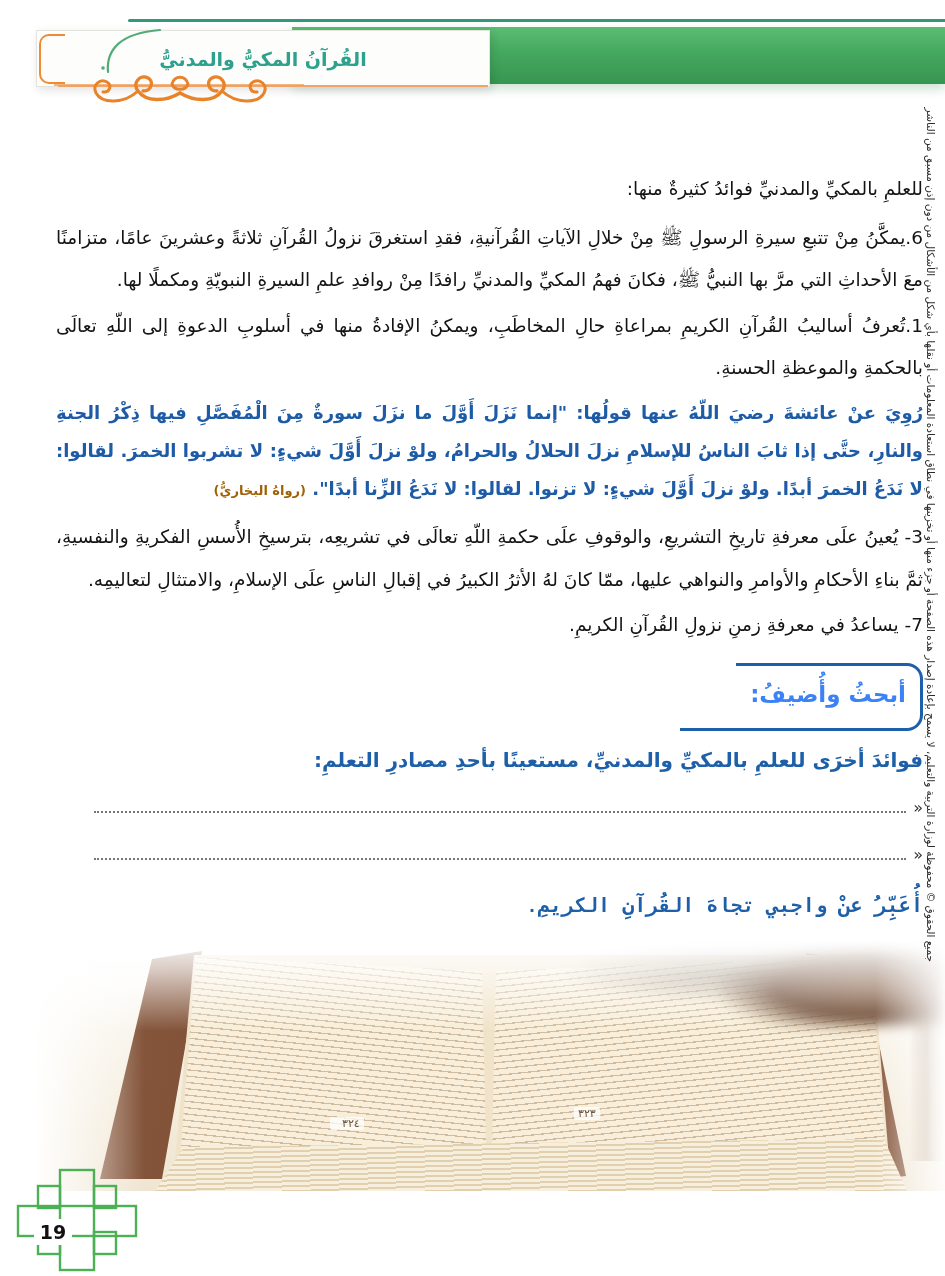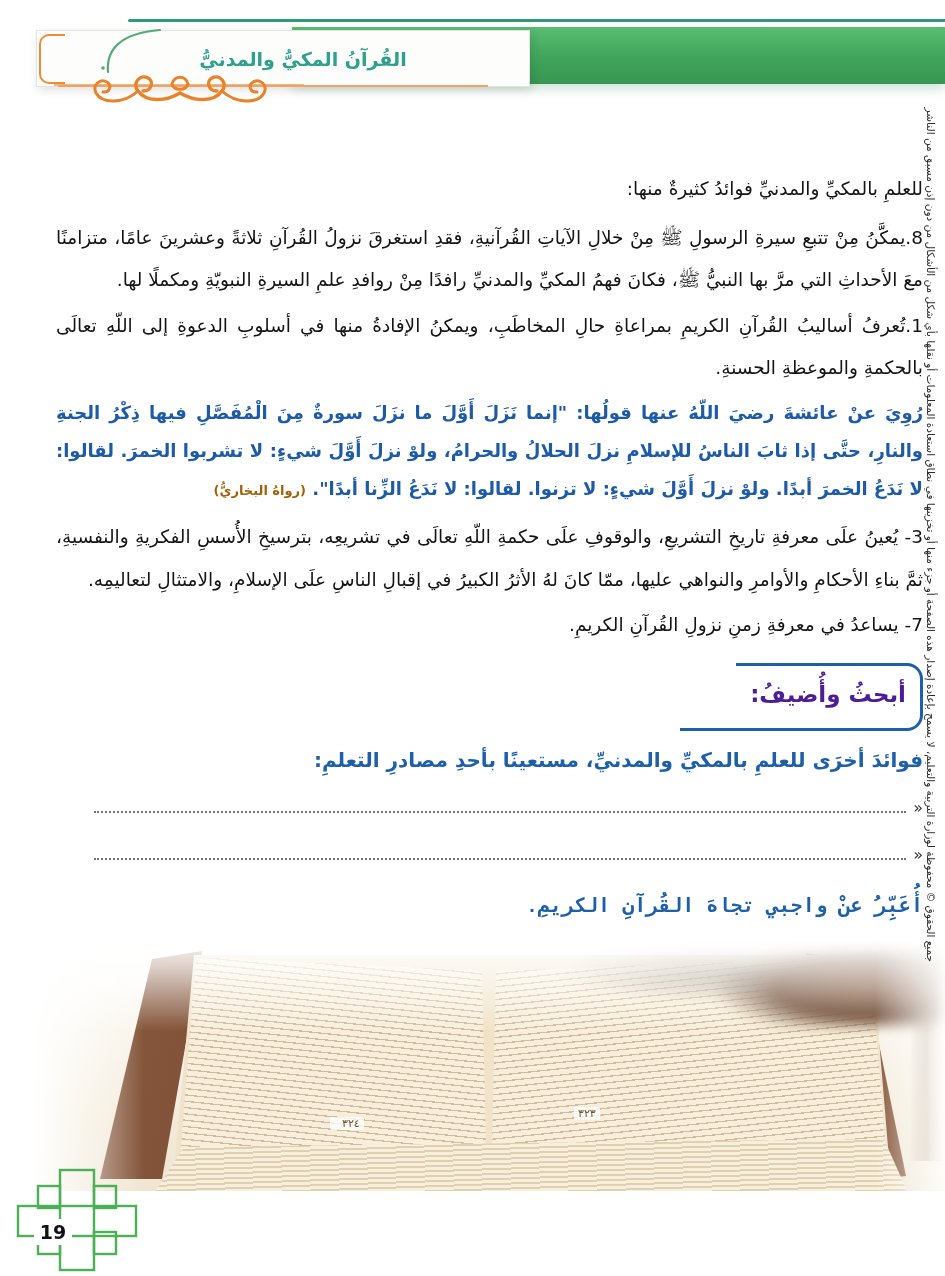--- a/index.html
+++ b/index.html
@@ -10,35 +10,35 @@
   }
   
   .top-rule{position:absolute;left:128px;right:0;top:19px;height:3px;
     background:#2f9a78;border-radius:3px 0 0 3px;}
   .banner{position:absolute;left:292px;right:0;top:27px;height:57px;
     background:linear-gradient(180deg,#5abd72 0%,#46aa60 40%,#379551 100%);
     box-shadow:0 5px 10px rgba(80,150,100,.28);}
   .title-box{position:absolute;left:36px;top:30px;width:452px;height:55px;
     background:#fdfdfc;border:1px solid #e4e4df;
     box-shadow:2px 3px 9px rgba(0,0,0,.12);
-    display:flex;align-items:center;justify-content:center;padding-left:40px;}
+    display:flex;align-items:center;justify-content:center;}
   .title-box .t{color:#2da18c;font-size:19px;font-weight:bold;}
   .box-underline{position:absolute;left:58px;top:85px;width:430px;height:2px;background:#f0a468;}
   .left-bracket{position:absolute;left:39px;top:34px;width:24px;height:46px;
     border:2.5px solid #ef8a35;border-right:none;border-radius:10px 0 0 10px;}
   .green-curl{position:absolute;left:92px;top:26px;}
   .flourish{position:absolute;left:52px;top:63px;}
   
   .sec-head{position:relative;display:inline-block;margin-right:0;}
   .sec-head .box{display:inline-block;border:3px solid;border-left:none;
     border-radius:0 16px 16px 0;padding:2px 14px 7px 14px;font-weight:bold;font-size:23px;}
   .sec-head .ext{position:absolute;left:-56px;bottom:0;width:58px;height:3px;}
   .sec-head.red .box{border-color:#ef8a35;color:#df2127;}
   .sec-head.red .ext{background:#ef8a35;}
-  .sec-head.blue .box{border-color:#1d5fa8;color:#4c1d95;}
+  .sec-head.blue .box{border-color:#1d5fa8;color:#3b82f6;}
   .sec-head.blue .ext{background:#1d5fa8;}
   .head1{position:absolute;right:16px;top:112px;text-align:left;}
   
   .content{position:absolute;right:22px;left:56px;top:168px;
     font-size:18.5px;color:#141414;text-align:justify;line-height:2.3;}
   .content p{margin:0;}
   .intro{margin:0 0 6px 0 !important;}
   .item{margin-bottom:3px !important;}
   .hadith{color:#1e5ba6;font-weight:bold;font-size:18px;line-height:2.12;margin:4px 0 8px 0 !important;}
   .hadith .src{font-size:13px;font-weight:bold;color:#a16207;}
@@ -110,21 +110,21 @@
     <path d="M128,30 C113,39 94,39 86,28 C80,20 88,11 96,15 C102,18 100,28 91,28" stroke="#e8832a" stroke-width="3.4" fill="none" stroke-linecap="round"></path>
     <path d="M128,30 C143,39 162,39 170,28 C176,20 168,11 160,15 C154,18 156,28 165,28" stroke="#e8832a" stroke-width="3.4" fill="none" stroke-linecap="round"></path>
     <path d="M86,28 C72,41 50,41 44,30 C40,22 48,15 55,19 C60,22 58,30 51,29" stroke="#e8832a" stroke-width="3" fill="none" stroke-linecap="round"></path>
     <path d="M170,28 C184,41 206,41 212,30 C216,22 208,15 201,19 C196,22 198,30 205,29" stroke="#e8832a" stroke-width="3" fill="none" stroke-linecap="round"></path>
     <path d="M120,21 C122,12 134,12 136,21 C134,28 122,28 120,21" stroke="#e8832a" stroke-width="3" fill="none" stroke-linecap="round"></path>
   </svg>
 
 
   <div class="content">
     <p class="intro">للعلمِ بالمكيِّ والمدنيِّ فوائدُ كثيرةٌ منها:</p>
-    <p class="item">8.يمكَّنُ مِنْ تتبعِ سيرةِ الرسولِ ﷺ مِنْ خلالِ الآياتِ القُرآنيةِ، فقدِ استغرقَ نزولُ القُرآنِ ثلاثةً وعشرينَ عامًا، متزامنًا معَ الأحداثِ التي مرَّ بها النبيُّ ﷺ، فكانَ فهمُ المكيِّ والمدنيِّ رافدًا مِنْ روافدِ علمِ السيرةِ النبويّةِ ومكملًا لها.</p>
+    <p class="item">6.يمكَّنُ مِنْ تتبعِ سيرةِ الرسولِ ﷺ مِنْ خلالِ الآياتِ القُرآنيةِ، فقدِ استغرقَ نزولُ القُرآنِ ثلاثةً وعشرينَ عامًا، متزامنًا معَ الأحداثِ التي مرَّ بها النبيُّ ﷺ، فكانَ فهمُ المكيِّ والمدنيِّ رافدًا مِنْ روافدِ علمِ السيرةِ النبويّةِ ومكملًا لها.</p>
     <p class="item">1.تُعرفُ أساليبُ القُرآنِ الكريمِ بمراعاةِ حالِ المخاطَبِ، ويمكنُ الإفادةُ منها في أسلوبِ الدعوةِ إلى اللّهِ تعالَى بالحكمةِ والموعظةِ الحسنةِ.</p>
     <p class="hadith">
       <span>رُوِيَ عنْ عائشةَ رضيَ اللّهُ عنها قولُها: "إنما نَزَلَ أَوَّلَ ما نزَلَ سورةٌ مِنَ الْمُفَصَّلِ فيها ذِكْرُ الجنةِ والنارِ، حتَّى إذا ثابَ الناسُ للإسلامِ نزلَ الحلالُ والحرامُ، ولوْ نزلَ أَوَّلَ شيءٍ: لا تشربوا الخمرَ. لقالوا: لا نَدَعُ الخمرَ أبدًا. ولوْ نزلَ أَوَّلَ شيءٍ: لا تزنوا. لقالوا: لا نَدَعُ الزِّنا أبدًا".</span>
       <span class="src">(رواهُ البخاريُّ)</span>
     </p>
     <p class="item">3- يُعينُ علَى معرفةِ تاريخِ التشريعِ، والوقوفِ علَى حكمةِ اللّهِ تعالَى في تشريعِه، بترسيخِ الأُسسِ الفكريةِ والنفسيةِ، ثمَّ بناءِ الأحكامِ والأوامرِ والنواهي عليها، ممّا كانَ لهُ الأثرُ الكبيرُ في إقبالِ الناسِ علَى الإسلامِ، والامتثالِ لتعاليمِه.</p>
     <p class="item">7- يساعدُ في معرفةِ زمنِ نزولِ القُرآنِ الكريمِ.</p>
 
     <div class="act-head-row">
       <span class="sec-head blue">

